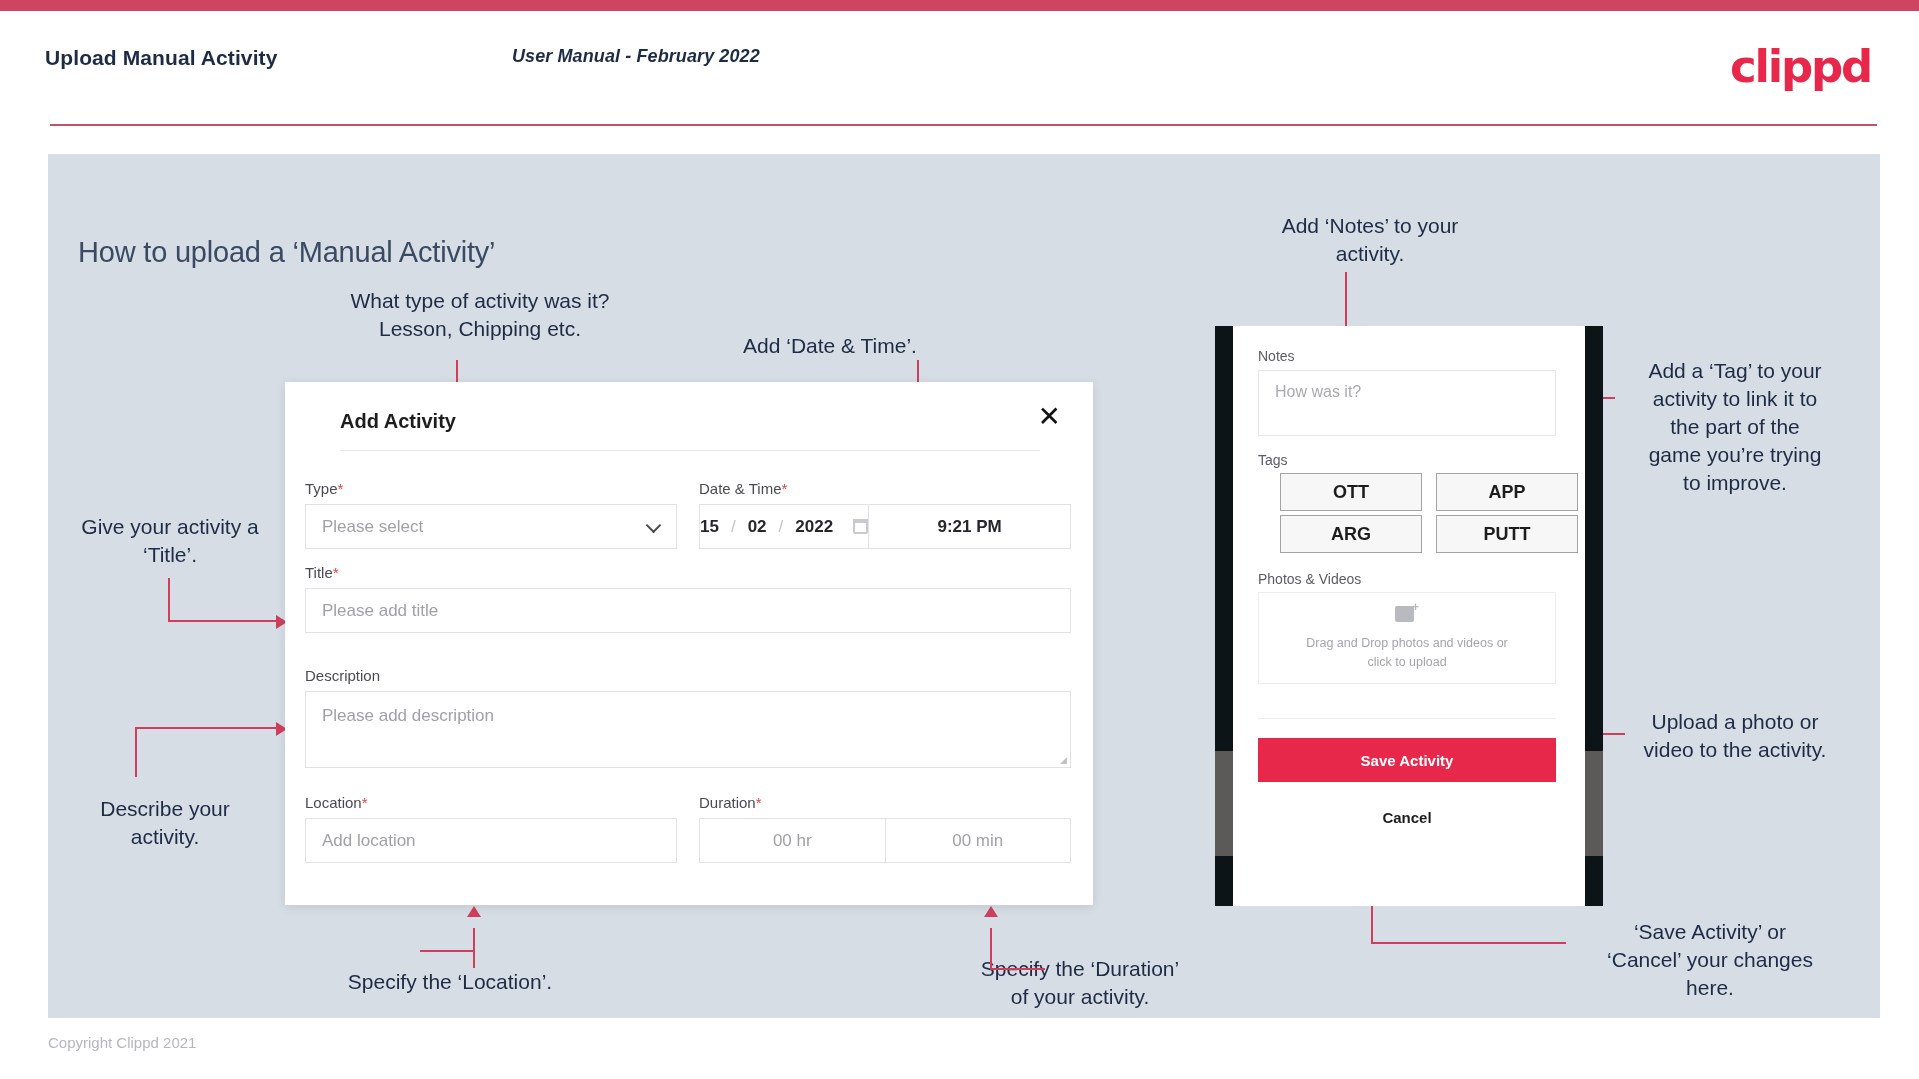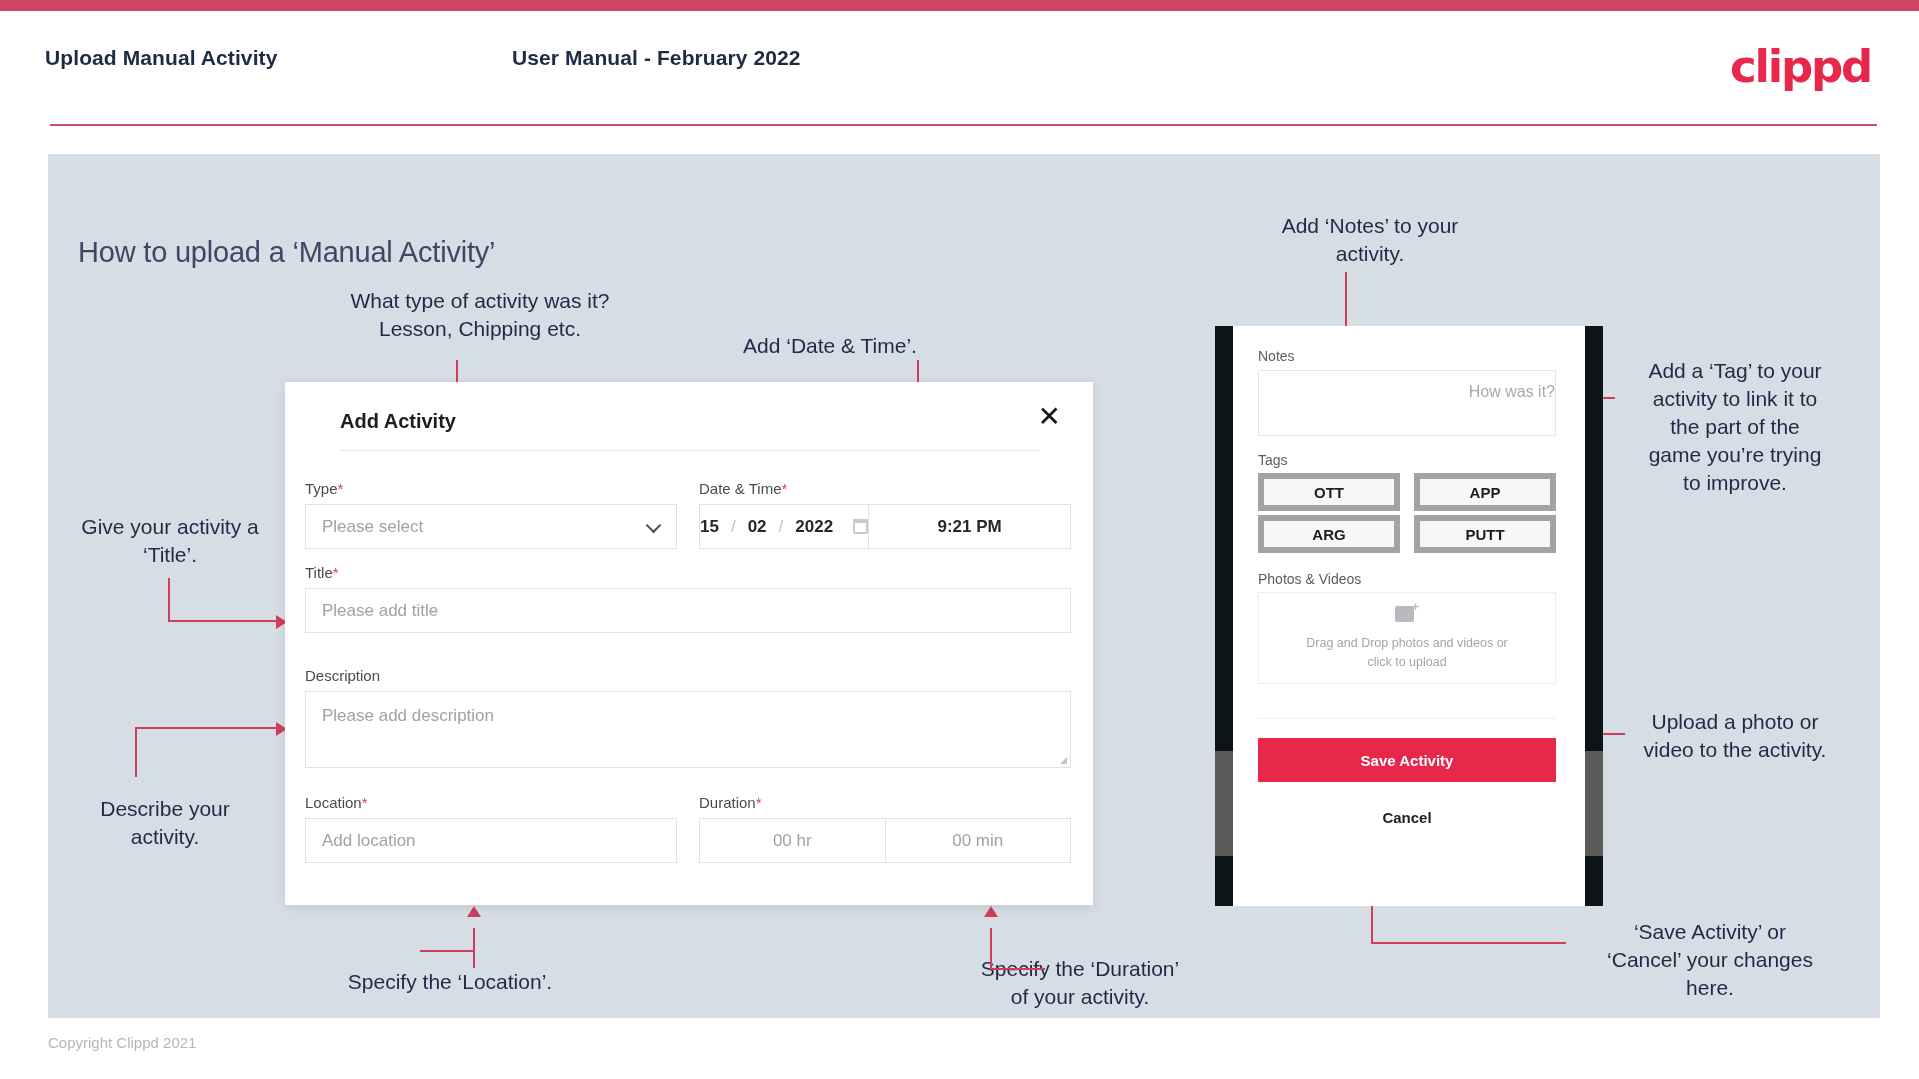--- a/index.html
+++ b/index.html
@@ -17,21 +17,21 @@
     background: #cd4560;
   }
 
   
   .hdr-left {
     position: absolute; left: 45px; top: 46px;
     font-size: 21px; font-weight: 700; color: #1d2b45; letter-spacing: .1px;
   }
   .hdr-mid {
     position: absolute; left: 512px; top: 46px;
-    font-size: 21px; font-weight: 700; color: #1d2b45; letter-spacing: .1px;
+    font-size: 18px; font-weight: 700; color: #1d2b45; letter-spacing: .1px; font-style: italic;
   }
   .logo {
     position: absolute; right: 48px; top: 44px;
     font-size: 45px; font-weight: 700; color: #e8२2b4b;
     color: #e8284b;
     letter-spacing: -2.2px; line-height: 1;
     font-family: "DejaVu Sans", sans-serif;
   }
   .hdr-rule {
     position: absolute; left: 50px; top: 124px; width: 1827px; height: 2px;
@@ -154,26 +154,26 @@
   .phone-bezel-r { right: 0; }
   .bezel-grey {
     position: absolute; left: 0; width: 18px; top: 425px; height: 105px;
     background: #5c5a58;
   }
   .phone-screen {
     position: absolute; left: 18px; top: 0; right: 18px; bottom: 0;
     background: #ffffff; overflow: hidden;
   }
   .p-label { position: absolute; font-size: 14px; color: #5b5b62; }
-  .p-box { position: absolute; border: 1px solid #e6e6ea; background: #fff; text-align: right; }
+  .p-box { position: absolute; border: 1px solid #e6e6ea; background: #fff; }
   .p-box .ph { padding: 12px 0 0 16px; font-size: 16px; color: #a9a9b0; }
   .tag {
-    position: absolute; border: 6px solid #a3a3a3; background: #f7f7f8;
+    position: absolute; border: 1px solid #a3a3a3; background: #f7f7f8;
     display: flex; align-items: center; justify-content: center;
-    font-size: 15px; font-weight: 700; color: #1d1d1d;
+    font-size: 18px; font-weight: 700; color: #1d1d1d; margin-left: 22px;
   }
   .drop {
     position: absolute; border: 1px solid #ededf0; background: #fff;
     display: flex; flex-direction: column; align-items: center; justify-content: center;
   }
   .drop-ico { width: 24px; height: 20px; position: relative; margin-bottom: 10px; }
   .drop-ico .base {
     position: absolute; left: 0; top: 2px; width: 19px; height: 16px; background: #b9b9c0;
     border-radius: 2px;
   }

